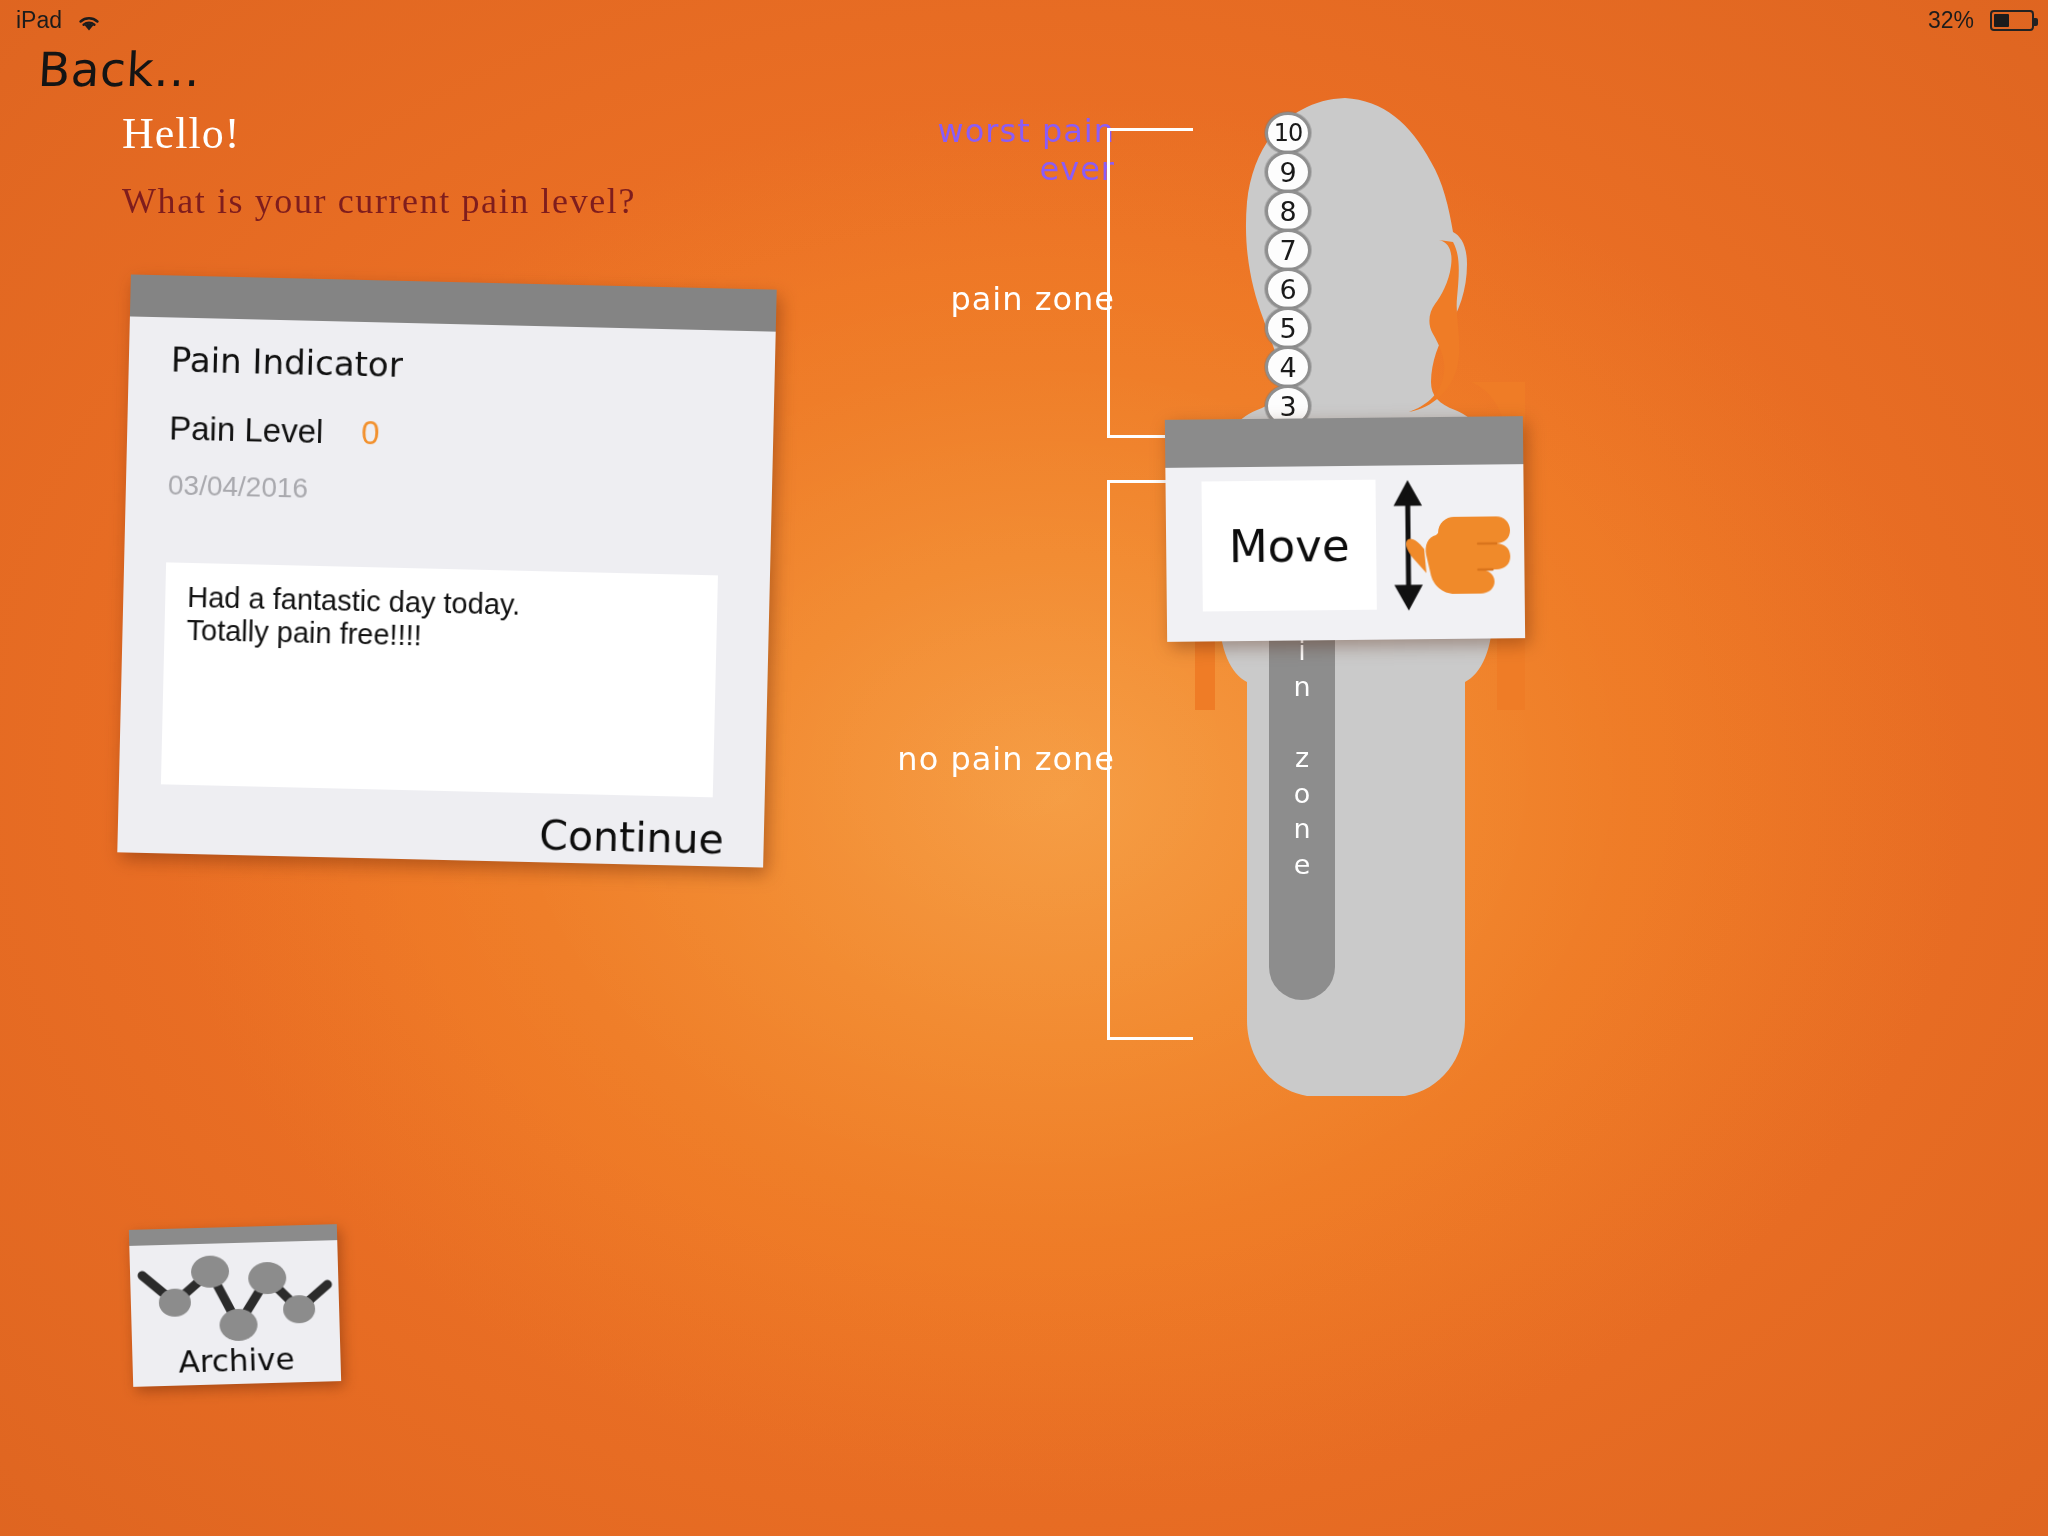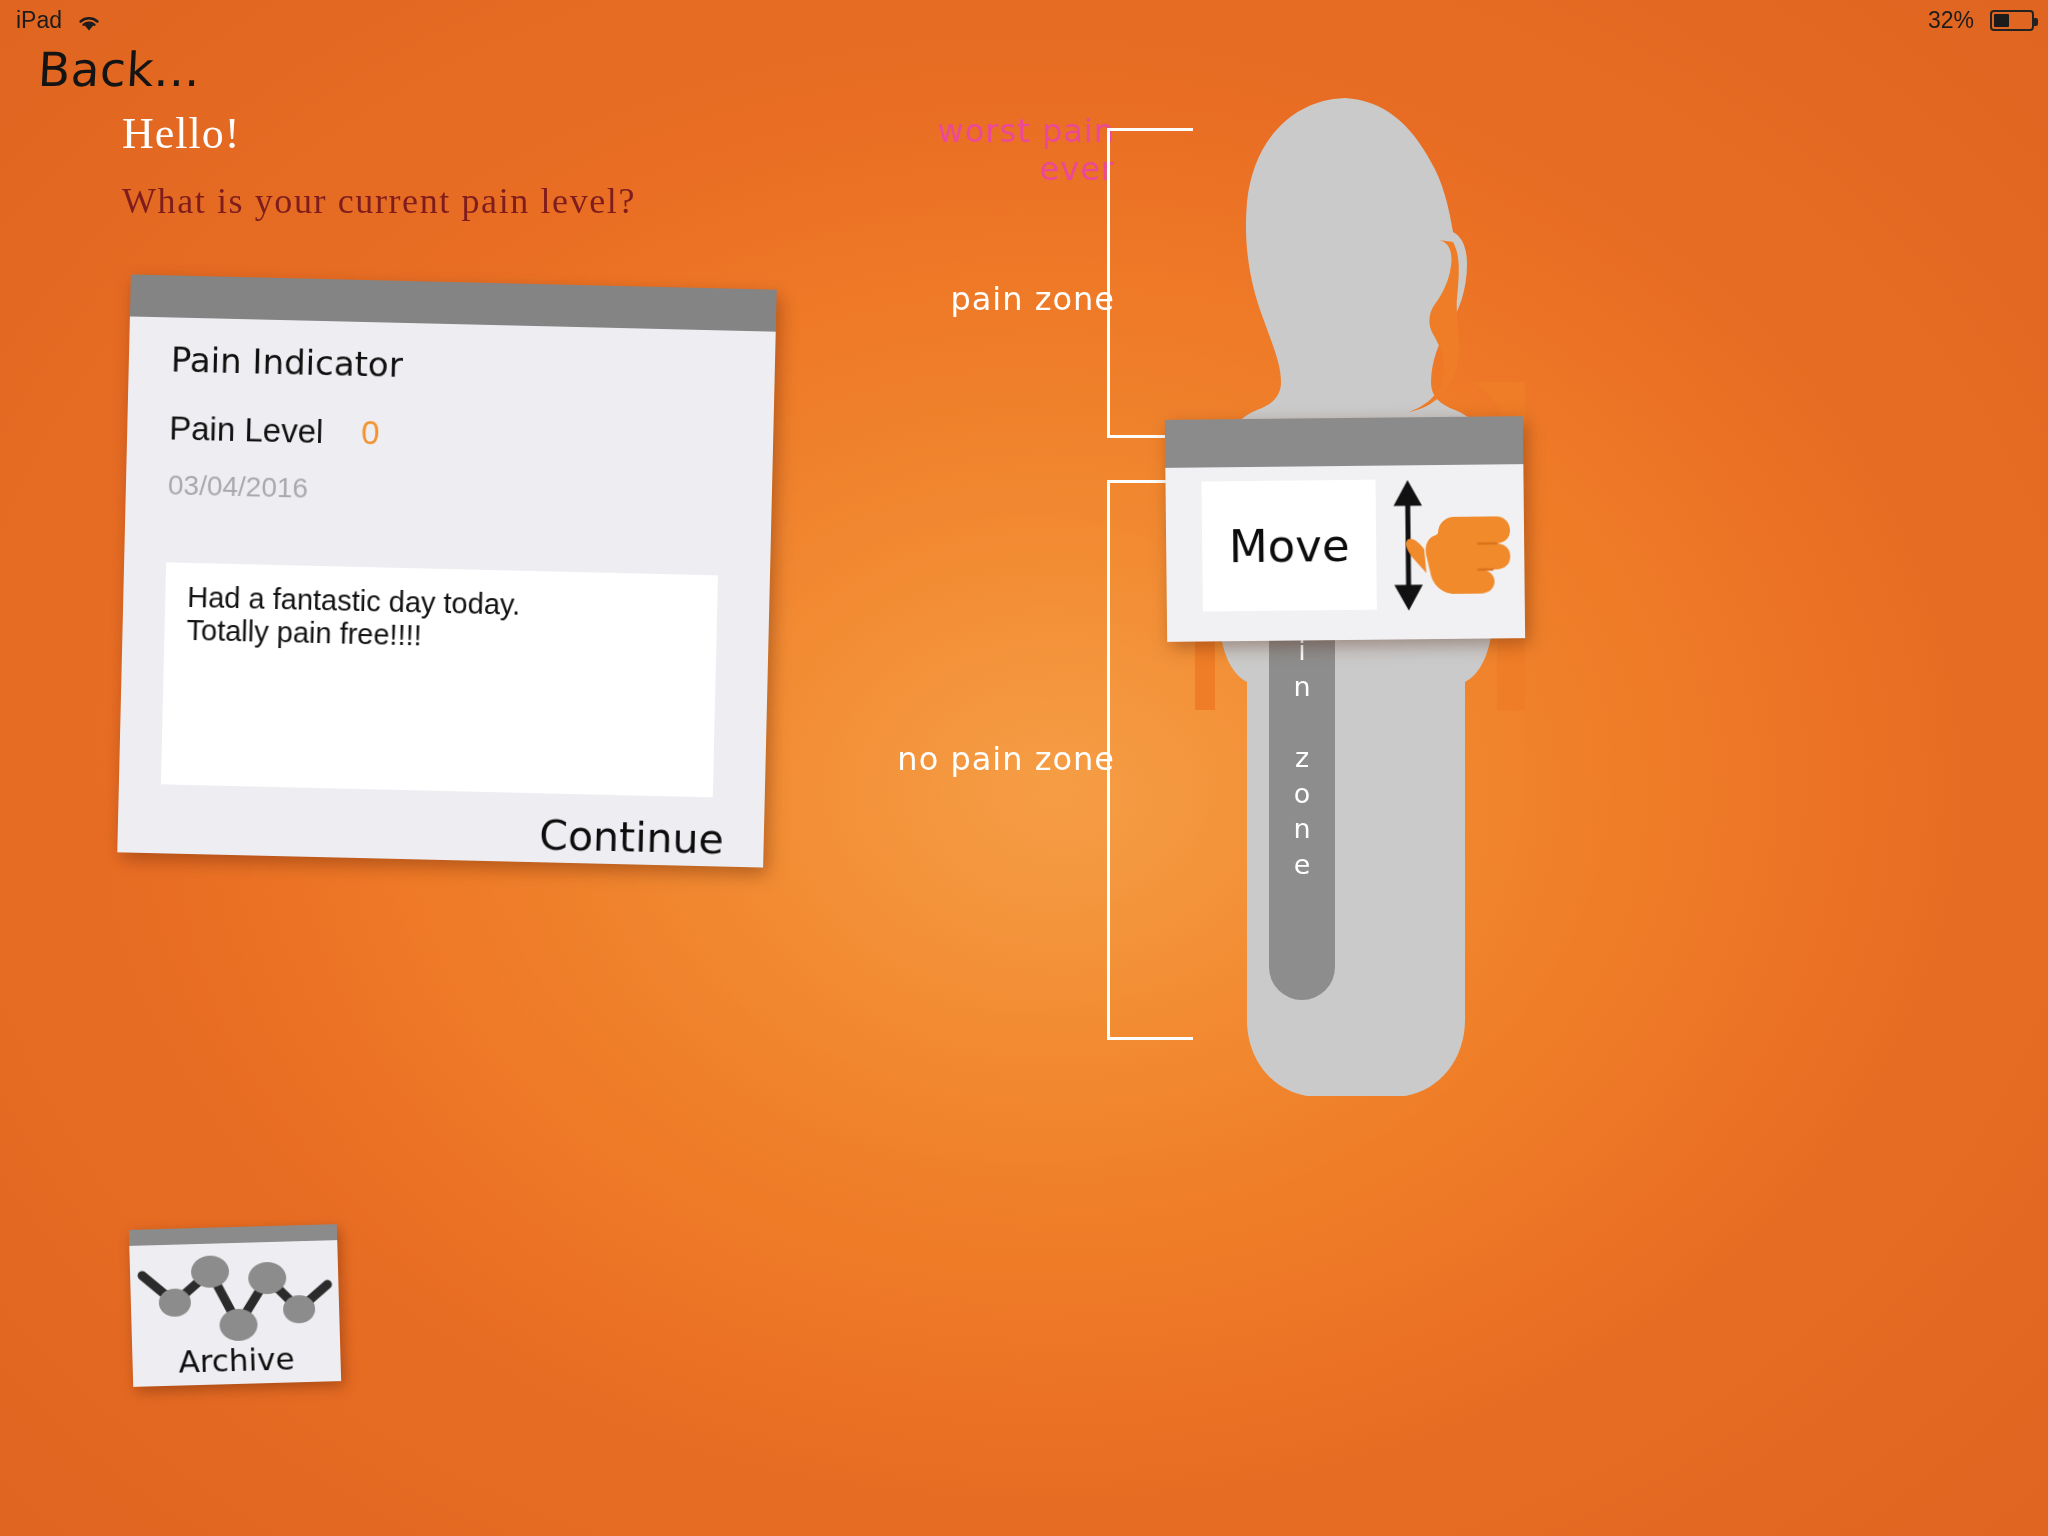--- a/index.html
+++ b/index.html
@@ -117,21 +117,21 @@
   .archive-label {
     position: absolute; left: 0; right: 0; bottom: 6px; text-align: center;
     font-family: "DejaVu Sans", sans-serif; font-size: 31px; color: #0d0d0d;
   }
   .archive-chart { position: absolute; left: 4px; top: 6px; }
 
   
   .diagram { position: absolute; left: 1085px; top: 90px; width: 960px; height: 1030px; }
   .label-worst {
     position: absolute; left: -220px; top: 22px; width: 250px; text-align: right;
-    font-family: "DejaVu Sans", sans-serif; font-size: 32px; color: #ec4899; letter-spacing: 1px;
+    font-family: "DejaVu Sans", sans-serif; font-size: 32px; color: #8b5cf6; letter-spacing: 1px;
   }
   .label-painzone {
     position: absolute; left: -160px; top: 190px; width: 190px; text-align: right;
     font-family: "DejaVu Sans", sans-serif; font-size: 32px; color: #fff; letter-spacing: 1px;
   }
   .label-nopain {
     position: absolute; left: -215px; top: 650px; width: 245px; text-align: right;
     font-family: "DejaVu Sans", sans-serif; font-size: 32px; color: #fff; letter-spacing: 1px;
   }
 
@@ -324,20 +324,33 @@
         M276 292
         C 296 300, 310 322, 312 350
         L 330 350 L 330 292 Z"></path>
       <path fill="#ef7c26" d="
         M302 372 L330 372 L330 620 L302 620 Z"></path>
       <path fill="#ef7c26" d="
         M0 372 L20 372 L20 620 L0 620 Z"></path>
     </svg>
   </span>
 
+  <div class="num-strip" id="num-strip">
+      <div class="num-bubble ten">10</div>
+      <div class="num-bubble">9</div>
+      <div class="num-bubble">8</div>
+      <div class="num-bubble">7</div>
+      <div class="num-bubble">6</div>
+      <div class="num-bubble">5</div>
+      <div class="num-bubble">4</div>
+      <div class="num-bubble">3</div>
+      <div class="num-bubble">2</div>
+      <div class="num-bubble">1</div>
+      <div class="num-bubble">0</div>
+    </div>
 
   <div class="slider-bar">
     <div class="slider-bar-text" id="slider-vert">
         <span>p</span>
         <span>a</span>
         <span>i</span>
         <span>n</span>
         <span>&nbsp;</span>
         <span>z</span>
         <span>o</span>

